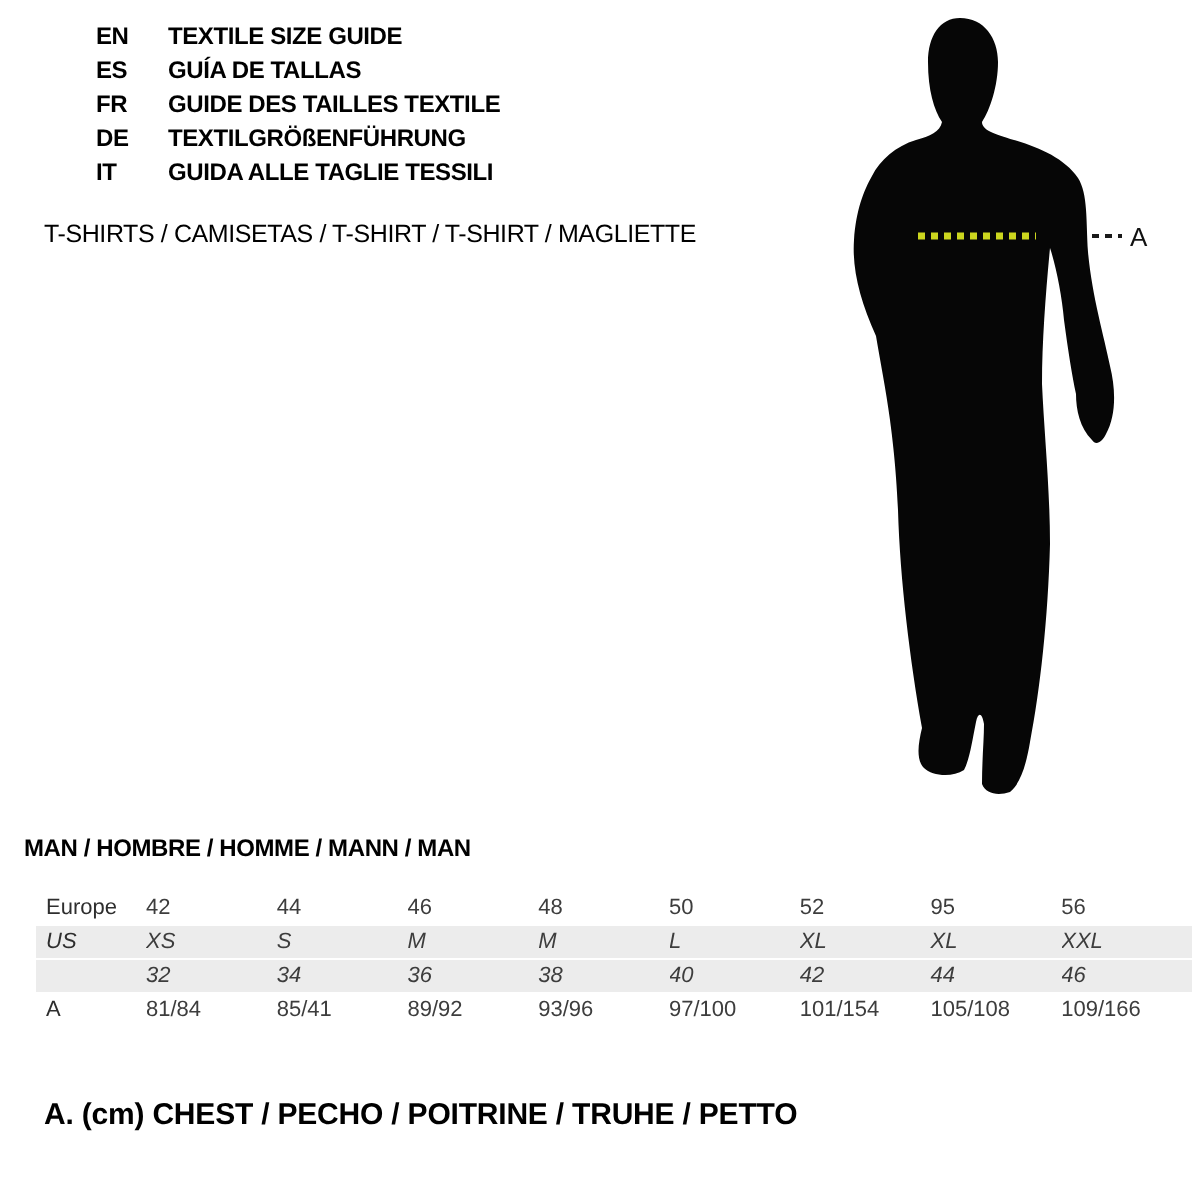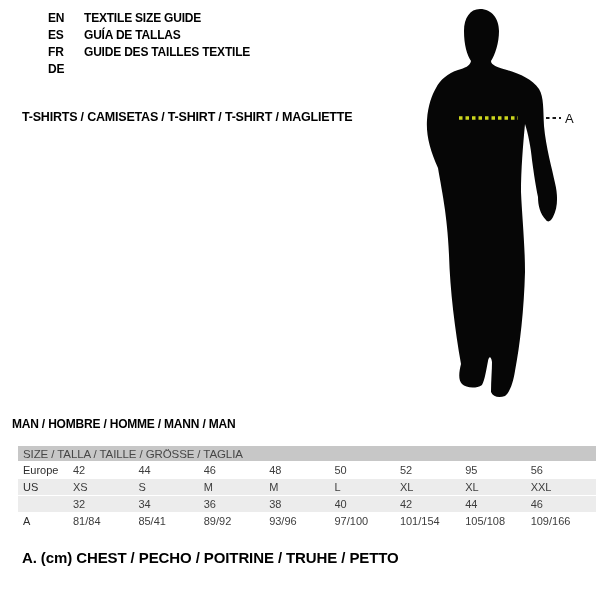--- a/index.html
+++ b/index.html
@@ -7,36 +7,36 @@
     position:relative; width:600px; height:600px; background:#ffffff;
     font-family:"Liberation Sans", sans-serif; overflow:hidden; color:#000;
   }
   
   .lang-list { position:absolute; top:9px; left:22px;margin-left:26px; }
   .lang-row { display:flex; height:17px; align-items:center;
               font-weight:bold; font-size:12px; letter-spacing:-0.2px; }
   .lang-code { width:36px; }
   
   .categories { position:absolute; top:108px; left:22px;
-                font-weight:bold; font-size:12.5px; line-height:19px; letter-spacing:-0.2px; }
+                font-weight:normal; font-size:12.5px; line-height:19px; letter-spacing:-0.2px; }
   
   .figure-svg { position:absolute; left:410px; top:0; }
   .figure-svg text { font-family:"Liberation Sans", sans-serif; font-size:13px; fill:#111; }
   
   .section-title { position:absolute; top:417px; left:12px;
                    font-weight:bold; font-size:12px; letter-spacing:-0.2px; }
   
   .size-table { position:absolute; top:446px; left:18px; width:578px;
                 border-collapse:collapse; table-layout:fixed; font-size:11px; }
   .size-table td { text-align:left; color:#3d3d3d; height:16px; padding:0;
                    border-bottom:1px solid #ffffff; overflow:hidden; white-space:nowrap; }
   .size-table td.lbl { text-align:left; padding-left:5px; color:#2e2e2e; }
   .size-table tr.header td { background:#c7c7c7; text-align:left; padding-left:5px;
                              color:#474747; font-size:11.5px; height:15px; letter-spacing:-0.1px; }
-  .size-table tr.gray td { background:#ececec; }
+  .size-table tr.gray td { background:#ececec;font-style:italic; }
   
   .footnote { position:absolute; top:549px; left:22px;
               font-weight:bold; font-size:15px; letter-spacing:-0.1px; }
 </style>
 </head>
 <body>
 
 <div class="canvas">
 
   <div class="lang-list">
@@ -47,20 +47,25 @@
     <div class="lang-row">
       <span class="lang-code">ES</span>
       <span class="lang-name">GUÍA DE TALLAS</span>
     </div>
     <div class="lang-row">
       <span class="lang-code">FR</span>
       <span class="lang-name">GUIDE DES TAILLES TEXTILE</span>
     </div>
     <div class="lang-row">
       <span class="lang-code">DE</span>
+      <span class="lang-name">TEXTILGRÖßENFÜHRUNG</span>
+    </div>
+    <div class="lang-row">
+      <span class="lang-code">IT</span>
+      <span class="lang-name">GUIDA ALLE TAGLIE TESSILI</span>
     </div>
   </div>
 
   <div class="categories">
     <div>T-SHIRTS / CAMISETAS / T-SHIRT / T-SHIRT / MAGLIETTE</div>
   </div>
 
   <svg class="figure-svg" width="190" height="410" viewBox="410 0 190 410" xmlns="http://www.w3.org/2000/svg">
     <path fill="#060606" d="
       M 480 9
@@ -108,23 +113,20 @@
       <col>
         <col>
         <col>
         <col>
         <col>
         <col>
         <col>
         <col>
     </colgroup>
     <tbody>
-      <tr class="header">
-        <td colspan="9">SIZE / TALLA / TAILLE / GRÖSSE / TAGLIA</td>
-      </tr>
       <tr>
         <td class="lbl">Europe</td>
         <td>42</td>
         <td>44</td>
         <td>46</td>
         <td>48</td>
         <td>50</td>
         <td>52</td>
         <td>95</td>
         <td>56</td>

